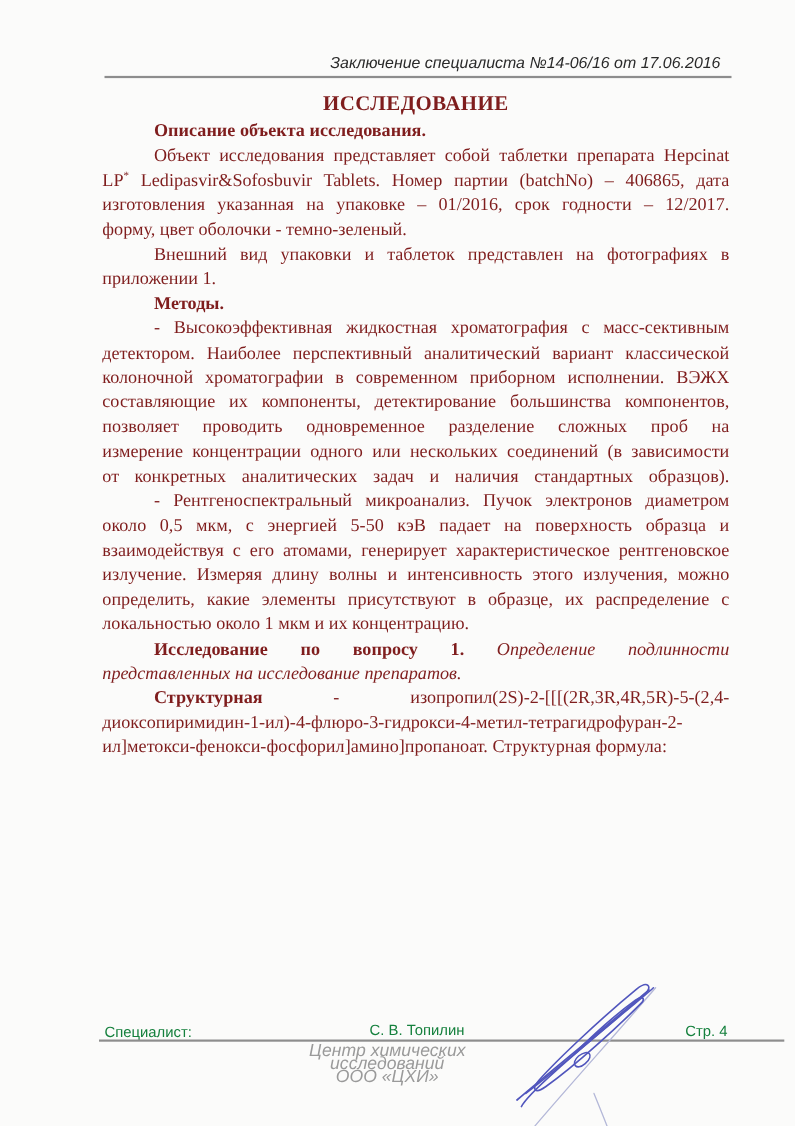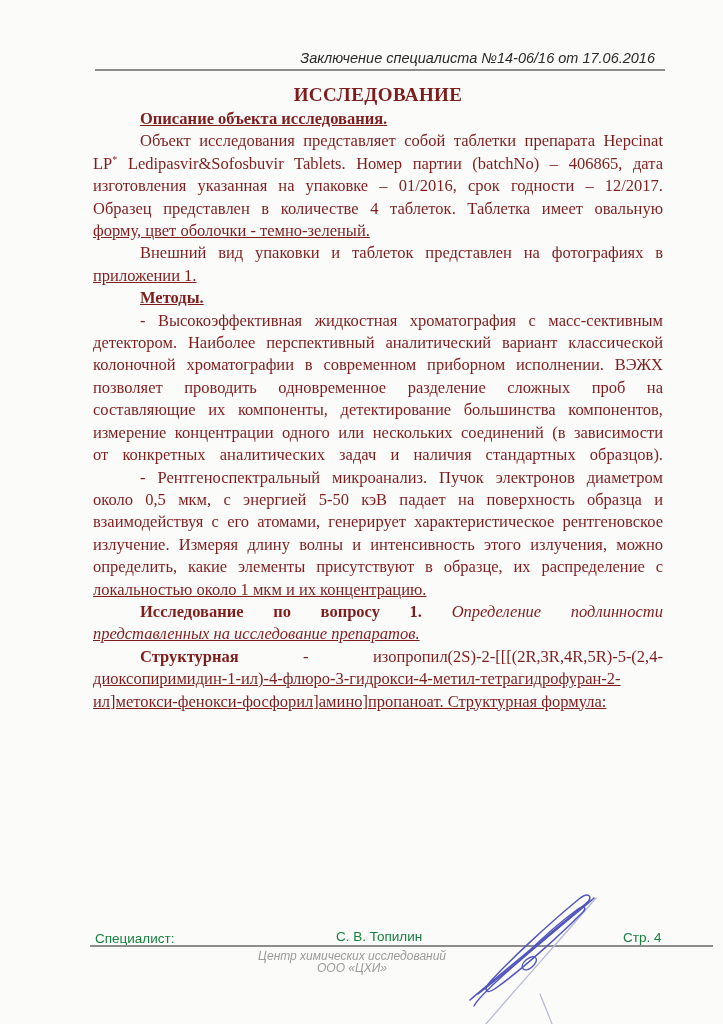--- a/index.html
+++ b/index.html
@@ -39,21 +39,21 @@
   .doc-body {
     position: absolute;
     top: 82px;
     left: 93px;
     width: 570px;
     font-size: 16.5px;
     color: #7f1d1d;
   }
   .line { line-height: 22.4px; min-height: 22.4px; }
   .line.just { text-align: justify; text-align-last: justify; }
-  .line.left { text-align: left; text-decoration: underline; }
+  .line.left { text-align: left; }
   .line.center { text-align: center; text-align-last: center; }
   .line.ind { text-indent: 47px; }
   .line.title {
     font-size: 19px;
     line-height: 26px;
     font-weight: bold;
     letter-spacing: 0.4px;
   }
   .line span.b { font-weight: bold; }
   .line span.i { font-style: italic; }
@@ -78,21 +78,21 @@
     background: #8d8d8d;
   }
   .footer-org {
     position: absolute;
     top: 950px;
     left: 252px;
     width: 200px;
     text-align: center;
     font-family: "Liberation Sans", sans-serif;
     font-style: italic;
-    font-size: 12px;
+    font-size: 16px;
     line-height: 12px;
     color: #9a9a9a;
   }
   .signature {
     position: absolute;
     left: 440px;
     top: 876px;
     width: 210px;
     height: 150px;
   }
@@ -106,30 +106,29 @@
   <div class="doc-header">Заключение специалиста №14-06/16 от 17.06.2016</div>
 
   <div class="header-rule"></div>
 
   <div class="doc-body">
       <div class="line center title"><span class="b">ИССЛЕДОВАНИЕ</span></div>
       <div class="line left ind"><span class="b">Описание объекта исследования.</span></div>
       <div class="line just ind"><span>Объект исследования представляет собой таблетки препарата Hepcinat</span></div>
       <div class="line just"><span>LP</span><span class="sup">*</span><span> Ledipasvir&amp;Sofosbuvir Tablets. Номер партии (batchNo) – 406865, дата</span></div>
       <div class="line just"><span>изготовления указанная на упаковке – 01/2016, срок годности – 12/2017.</span></div>
-      <div class="line just"><span>Образец представлен в количестве 4 таблеток. Таблетка имеет овальную</span></div>
       <div class="line left"><span>форму, цвет оболочки - темно-зеленый.</span></div>
       <div class="line just ind"><span>Внешний вид упаковки и таблеток представлен на фотографиях в</span></div>
       <div class="line left"><span>приложении 1.</span></div>
       <div class="line left ind"><span class="b">Методы.</span></div>
       <div class="line just ind"><span>- Высокоэффективная жидкостная хроматография с масс-сективным</span></div>
       <div class="line just"><span>детектором. Наиболее перспективный аналитический вариант классической</span></div>
       <div class="line just"><span>колоночной хроматографии в современном приборном исполнении. ВЭЖХ</span></div>
+      <div class="line just"><span>составляющие их компоненты, детектирование большинства компонентов,</span></div>
       <div class="line just"><span>позволяет проводить одновременное разделение сложных проб на</span></div>
-      <div class="line just"><span>составляющие их компоненты, детектирование большинства компонентов,</span></div>
       <div class="line just"><span>измерение концентрации одного или нескольких соединений (в зависимости</span></div>
       <div class="line just"><span>от конкретных аналитических задач и наличия стандартных образцов).</span></div>
       <div class="line just ind"><span>- Рентгеноспектральный микроанализ. Пучок электронов диаметром</span></div>
       <div class="line just"><span>около 0,5 мкм, с энергией 5-50 кэВ падает на поверхность образца и</span></div>
       <div class="line just"><span>взаимодействуя с его атомами, генерирует характеристическое рентгеновское</span></div>
       <div class="line just"><span>излучение. Измеряя длину волны и интенсивность этого излучения, можно</span></div>
       <div class="line just"><span>определить, какие элементы присутствуют в образце, их распределение с</span></div>
       <div class="line left"><span>локальностью около 1 мкм и их концентрацию.</span></div>
       <div class="line just ind"><span class="b">Исследование по вопросу 1.</span><span class="i"> Определение подлинности</span></div>
       <div class="line left"><span class="i">представленных на исследование препаратов.</span></div>

